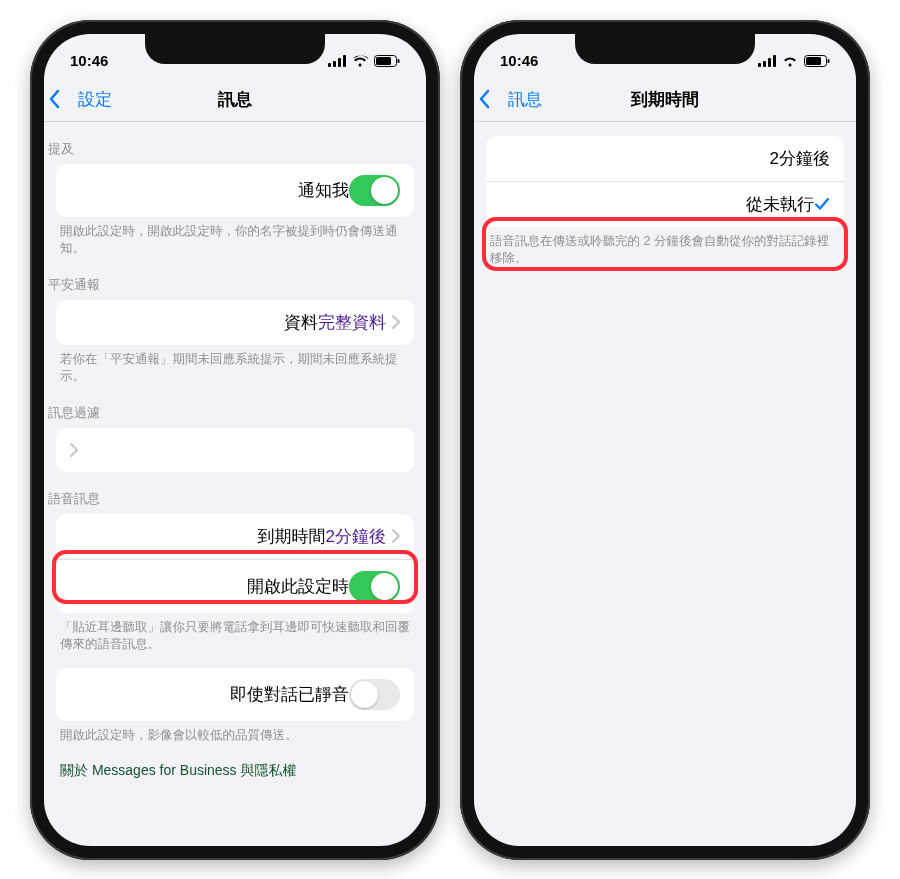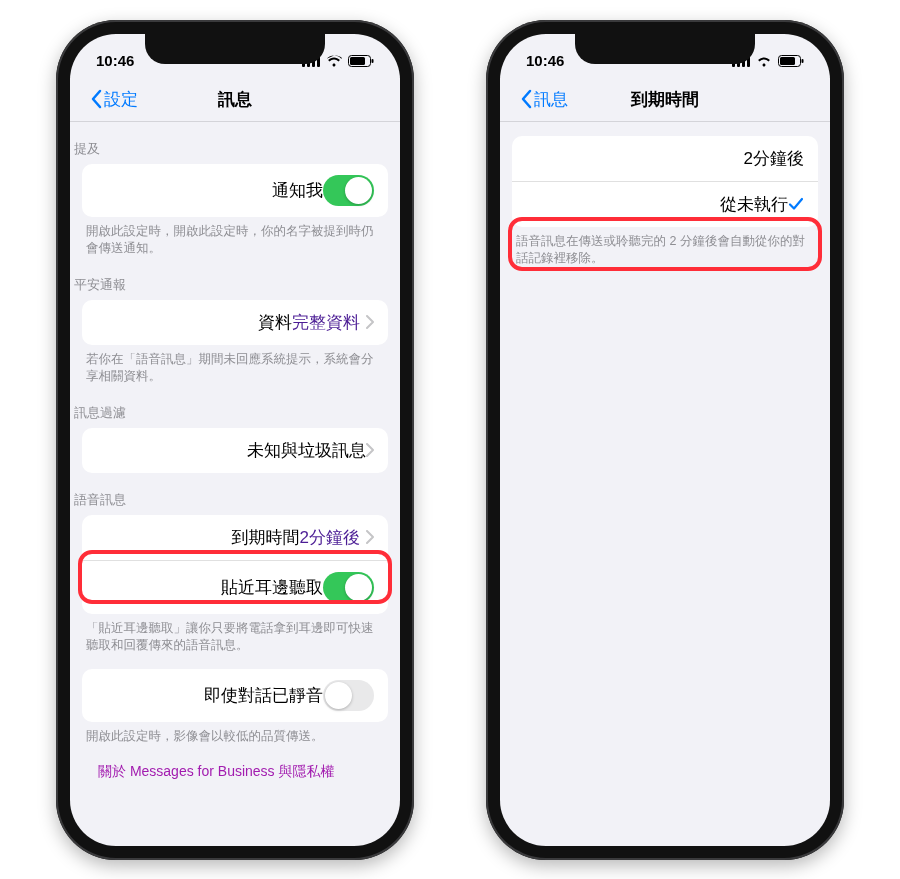--- a/index.html
+++ b/index.html
@@ -7,21 +7,21 @@
       background: #fff;
       font-family: -apple-system, "Helvetica Neue", Arial, sans-serif;
       width: 900px;
       height: 879px;
       display: flex;
       justify-content: space-around;
       align-items: center;
       padding: 20px;
     }
     .phone {
-      width: 358px;
+      width: 410px;
       height: 840px;
       background: #111;
       border-radius: 60px;
       padding: 14px;
       box-shadow: 0 6px 18px rgba(0,0,0,0.28), inset 0 0 0 2px #3a3a3c;
       position: relative;
     }
     .screen {
       width: 100%;
       height: 100%;
@@ -56,26 +56,26 @@
       height: 44px;
       display: flex;
       align-items: center;
       justify-content: center;
       position: relative;
       border-bottom: 0.5px solid rgba(0,0,0,0.12);
       background: #f2f2f7;
     }
     .nav-back {
       position: absolute;
-      left: 20px;
+      left: 4px;
       display: flex;
       align-items: center;
       color: #007aff;
       font-size: 17px;
-      gap: 2px;
+      gap: 18px;
     }
     .nav-title { font-size: 17px; font-weight: 600; color: #000; }
     .content { padding: 0 0 20px; overflow-y: auto; height: calc(100% - 88px); }
     .content::-webkit-scrollbar { display: none; }
     .section-header {
       padding: 18px 4px 6px;
       font-size: 13px;
       color: #8e8e93;
     }
     .cell-group {
@@ -100,22 +100,21 @@
     .chevron { color: #c5c5c7; }
     .footer-text {
       padding: 6px 16px 0;
       font-size: 12.5px;
       color: #8e8e93;
       line-height: 1.4;
     }
     .link-text {
       padding: 18px 16px;
       font-size: 14px;
-      color: #a21caf;
-      margin-left: 12px;
+      color: #14532d;
     }
     .toggle {
       width: 51px; height: 31px;
       border-radius: 16px;
       position: relative;
       flex: none;
     }
     .toggle.on { background: #34c759; }
     .toggle.off { background: #e9e9ea; }
     .toggle .knob {
@@ -202,43 +201,42 @@
       <div class="section-header">平安通報</div>
       <div class="cell-group">
         <div class="cell">
           <span class="cell-label">資料</span>
           <span class="cell-value">完整資料</span>
           <svg class="chevron" width="8" height="14" viewBox="0 0 8 14">
               <path d="M1 1l6 6-6 6" stroke="#c5c5c7" stroke-width="2" fill="none" stroke-linecap="round" stroke-linejoin="round"></path>
             </svg>
         </div>
       </div>
-      <div class="footer-text">若你在「語音訊息」期間未回應系統提示，系統會分享相關資料。</div>
+      <div class="footer-text">若你在「平安通報」期間未回應系統提示，期間未回應系統提示。</div>
 
       <div class="section-header">訊息過濾</div>
       <div class="cell-group">
         <div class="cell">
-          <span class="cell-label">未知與垃圾訊息</span>
           <svg class="chevron" width="8" height="14" viewBox="0 0 8 14">
               <path d="M1 1l6 6-6 6" stroke="#c5c5c7" stroke-width="2" fill="none" stroke-linecap="round" stroke-linejoin="round"></path>
             </svg>
         </div>
       </div>
 
       <div class="section-header">語音訊息</div>
       <div class="cell-group" style="position:relative;">
         <div class="cell">
           <span class="cell-label">到期時間</span>
           <span class="cell-value">2分鐘後</span>
           <svg class="chevron" width="8" height="14" viewBox="0 0 8 14">
               <path d="M1 1l6 6-6 6" stroke="#c5c5c7" stroke-width="2" fill="none" stroke-linecap="round" stroke-linejoin="round"></path>
             </svg>
         </div>
         <div class="cell">
-          <span class="cell-label">貼近耳邊聽取</span>
+          <span class="cell-label">開啟此設定時</span>
           <div class="toggle on">
               <div class="knob"></div>
             </div>
         </div>
       </div>
       <div class="footer-text">「貼近耳邊聽取」讓你只要將電話拿到耳邊即可快速聽取和回覆傳來的語音訊息。</div>
 
       <div style="height:14px"></div>
       <div class="cell-group">
         <div class="cell">

